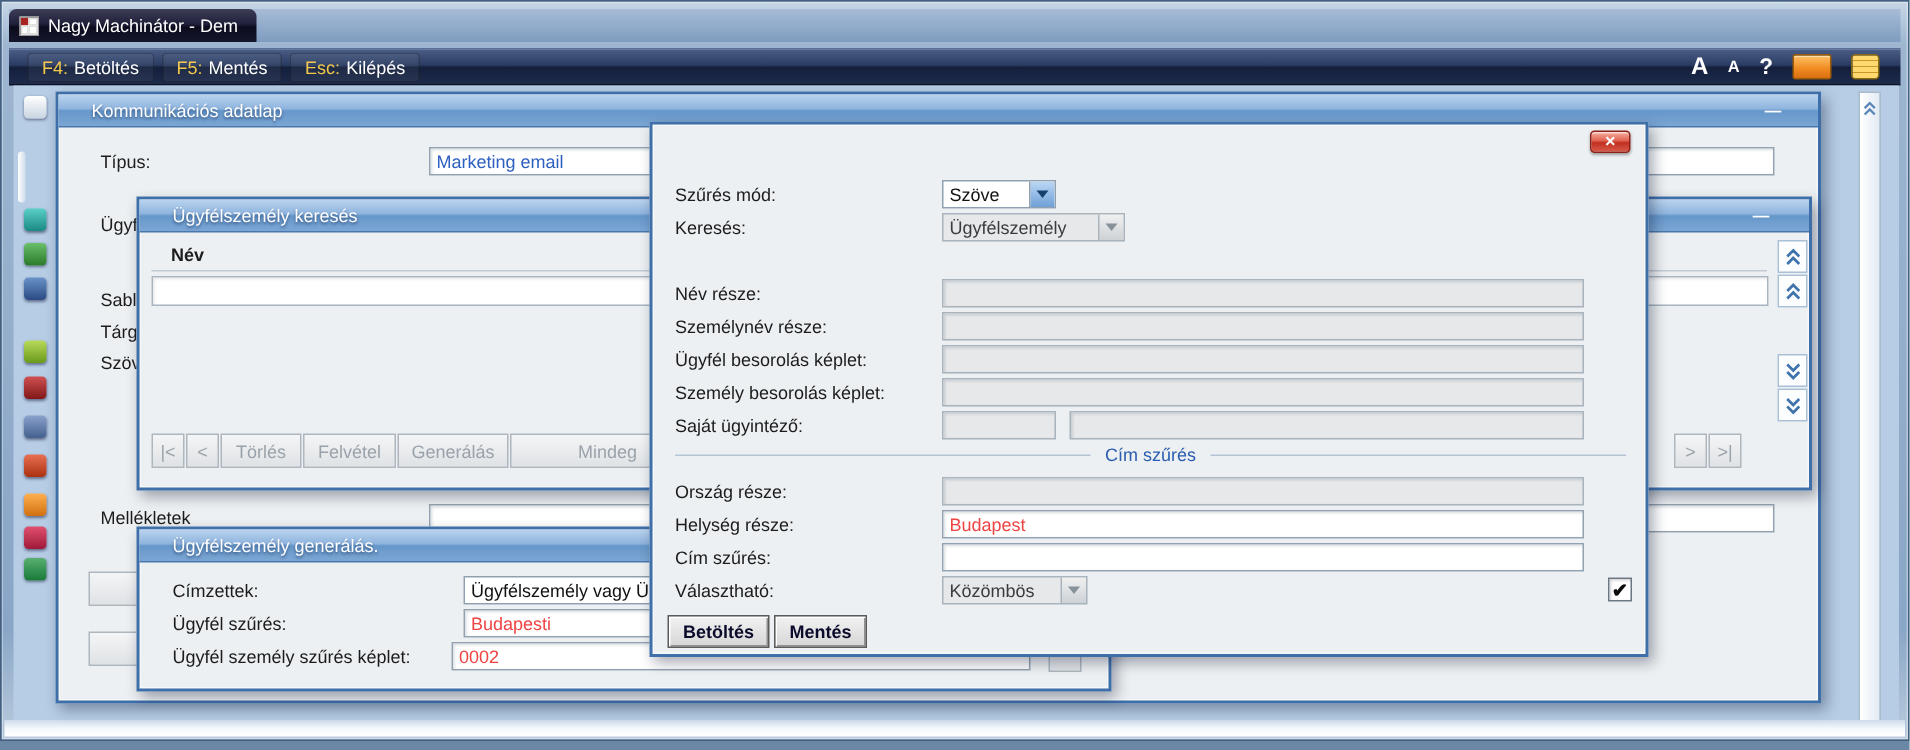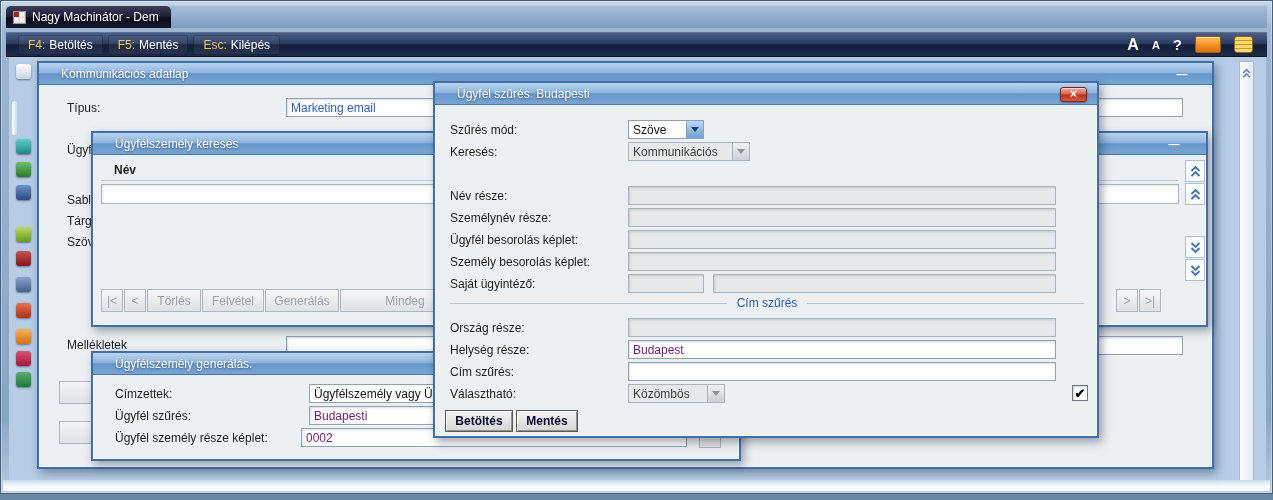--- a/index.html
+++ b/index.html
@@ -54,21 +54,21 @@
     background:linear-gradient(180deg,#bad4ef 0%,#8fb4de 45%,#6697ca 52%,#7ba6d4 100%);
     border-bottom:1px solid #4a78ad;}
   .dashbtn{position:absolute;top:4px;width:28px;height:14px;display:flex;align-items:center;
     justify-content:center;color:#fff;font-weight:bold;font-size:11px;line-height:1;cursor:default;}
   .closebtn{position:absolute;right:10px;top:4px;width:27px;height:15px;border-radius:3px;
     border:1px solid #8a2018;color:#fff;font-size:12px;font-weight:bold;text-align:center;line-height:12px;
     background:linear-gradient(180deg,#f6b0a0 0%,#e06050 45%,#c03020 55%,#d85848 100%);
     box-shadow:inset 0 1px 0 rgba(255,255,255,.55), 0 1px 2px rgba(0,0,0,.35);cursor:default;}
   .lbl{position:absolute;font-size:12px;color:#1c1c1c;white-space:nowrap;}
   .inp{position:absolute;height:19px;border:1px solid #93a2b0;background:#fff;
-    font:12px "Liberation Sans",sans-serif;padding:1px 4px;color:#701a75;
+    font:12px "Liberation Sans",sans-serif;padding:1px 4px;color:#ef4444;
     box-shadow:inset 1px 1px 2px rgba(40,60,80,.18);}
   .inp.dis{background:#e6e8ea;border-color:#aab4bc;color:#555;}
   .inp.blue{color:#2d5fc0;}
   .combo{position:absolute;height:19px;border:1px solid #8fa0b0;background:#fff;display:flex;
     align-items:center;font-size:12px;padding-left:4px;white-space:nowrap;overflow:hidden;color:#111;}
   .combo .cval{flex:1;overflow:hidden;}
   .combo .carr{width:17px;align-self:stretch;flex:none;border-left:1px solid #8fa0b0;
     background:linear-gradient(180deg,#e4f0fc,#aac9ec);display:flex;align-items:center;justify-content:center;}
   .combo .carr::after{content:"";width:0;height:0;border:4px solid transparent;
     border-top:5px solid #16406e;transform:translateY(2px);}
@@ -225,40 +225,37 @@
 
     <span class="lbl" style="left:22px;top:34px;">Címzettek:</span>
     <div class="combo" style="left:216px;top:31px;width:266px;">
       <span class="cval">Ügyfélszemély vagy Ü</span>
       <span class="carr"></span>
     </div>
 
     <span class="lbl" style="left:22px;top:56px;">Ügyfél szűrés:</span>
     <input class="inp" style="left: 216px; top: 53px; width: 266px;" value="Budapesti">
 
-    <span class="lbl" style="left:22px;top:78px;">Ügyfél személy része képlet:</span>
+    <span class="lbl" style="left:22px;top:78px;">Ügyfél személy szűrés képlet:</span>
     <input class="inp" style="left: 208px; top: 75px; width: 386px;" value="0002">
     <div class="flatbtn" style="left:606px;top:75px;width:22px;height:20px;"></div>
   </div>
 
   <div class="win" style="left:432px;top:80px;width:666px;height:357px;z-index:40;">
-    <div class="tbar">
-      <span>Ügyfél szűrés: Budapesti</span>
-    </div>
     <div class="closebtn">×</div>
 
     <span class="lbl" style="left:15px;top:40px;">Szűrés mód:</span>
     <div class="combo focus" style="left:193px;top:37px;width:76px;">
       <span class="cval">Szöve</span>
       <span class="carr"></span>
     </div>
 
     <span class="lbl" style="left:15px;top:62px;">Keresés:</span>
     <div class="combo dis" style="left:193px;top:59px;width:122px;">
-      <span class="cval">Kommunikációs</span>
+      <span class="cval">Ügyfélszemély</span>
       <span class="carr"></span>
     </div>
 
     <span class="lbl" style="left:15px;top:106px;">Név része:</span>
     <input class="inp dis" style="left: 193px; top: 103px; width: 428px;" disabled="">
 
     <span class="lbl" style="left:15px;top:128px;">Személynév része:</span>
     <input class="inp dis" style="left: 193px; top: 125px; width: 428px;" disabled="">
 
     <span class="lbl" style="left:15px;top:150px;">Ügyfél besorolás képlet:</span>

